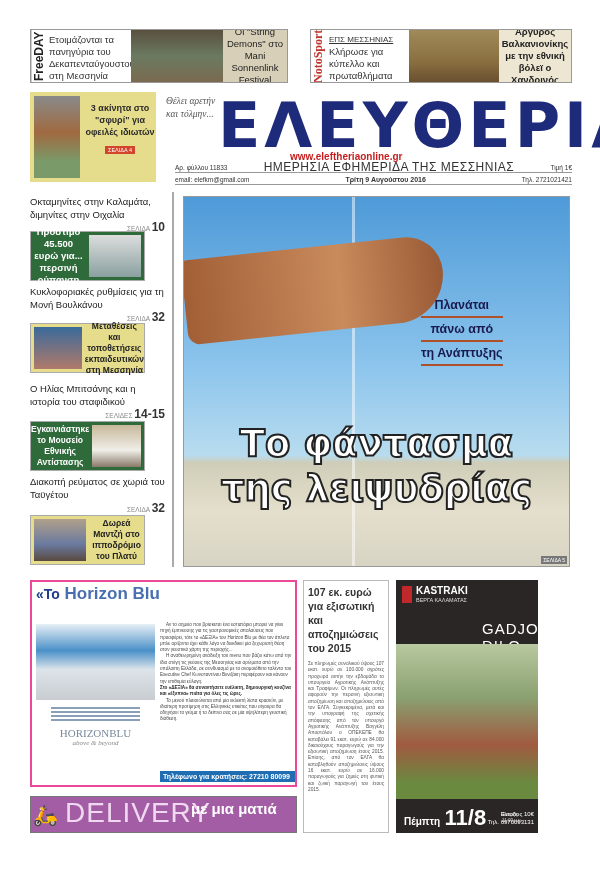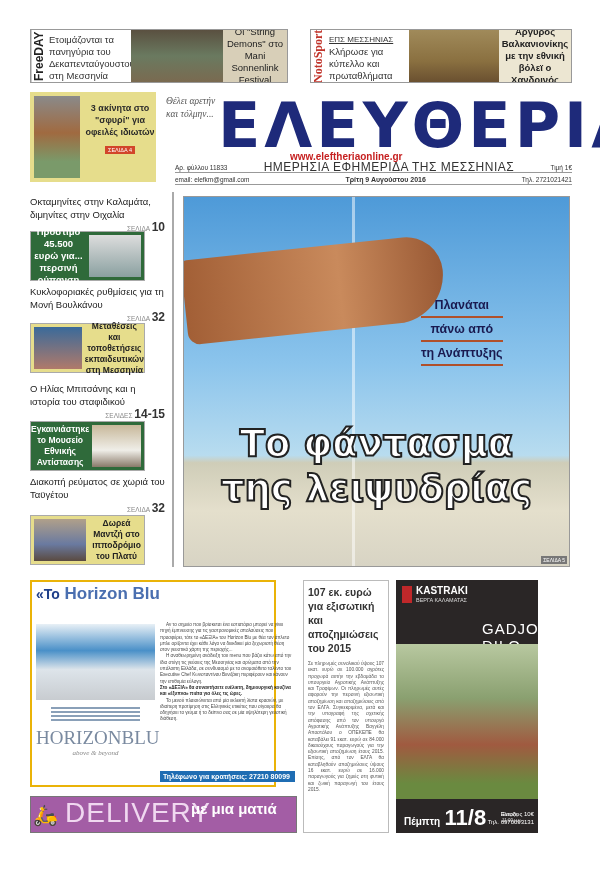--- a/index.html
+++ b/index.html
@@ -26,21 +26,21 @@
 .boxtext{flex:1;font-size:9.5px;font-weight:bold;text-align:center;line-height:12px;display:flex;align-items:center;justify-content:center}
 .imgph{width:52px;margin:3px}
 
 .hero{position:absolute;left:183px;top:196px;width:387px;height:371px;border:1px solid #999;overflow:hidden;background:linear-gradient(#4e9ad8 0%,#8bc4ec 45%,#b8dcef 70%,#cfcdb8 72%,#e4dfcc 85%,#d8d4c4 100%)}
 .hand{position:absolute;left:0;top:50px;width:260px;height:85px;background:linear-gradient(90deg,#a25f36,#c98a5c 60%,#9a5a35);border-radius:10px 60px 80px 20px;transform:rotate(-6deg)}
 .water{position:absolute;left:168px;top:0;width:3px;height:371px;background:rgba(255,255,255,0.5)}
 .subhead{position:absolute;left:237px;top:97px;font-weight:bold;font-size:12.5px;color:#1a1a50;text-align:center;line-height:22px}
 .subhead span{display:block;border-bottom:2px solid #b0502a}
 .bighead{position:absolute;left:0;width:100%;text-align:center;font-family:"DejaVu Sans",sans-serif;font-weight:bold;font-size:37px;color:#fff;-webkit-text-stroke:2px #222;line-height:40px}
 
-.hbox{position:absolute;left:30px;top:580px;width:246px;height:207px;border:2px solid #eab308;background:#fff}
+.hbox{position:absolute;left:30px;top:580px;width:267px;height:207px;border:2px solid #ec4899;background:#fff}
 .deliv{position:absolute;left:30px;top:796px;width:267px;height:37px;background:#a35da5;border:1px solid #777;color:#fff}
 .news{position:absolute;left:303px;top:580px;width:86px;height:253px;border:1px solid #bbb;padding:4px}
 .ad{position:absolute;left:396px;top:580px;width:142px;height:253px;background:#2a2626;overflow:hidden}
 </style>
 </head>
 <body>
 
 <div class="teaser" style="left:30px;width:258px">
   <div class="vtag" style="background:#fff;color:#222;border-right:1px solid #ccc">
       <span>FreeDAY</span>
@@ -122,21 +122,21 @@
   <div style="position:absolute;right:2px;bottom:2px;background:#777;color:#fff;font-size:5px;padding:1px 2px">ΣΕΛΙΔΑ 5</div>
 </div>
 
 <div class="hbox">
   <div style="padding:2px 4px 0;font-weight:bold;font-size:17px;color:#1f3f8a">
     <span style="font-size:14px">«Το</span> <span style="color:#4a6fb0">Horizon Blu</span>
   </div>
   <div style="position:absolute;left:4px;top:42px;width:119px;height:76px;background:linear-gradient(#e8f0f6,#4a90c8 35%,#dde4ea 60%,#c8ccd0)"></div>
   <div style="position:absolute;left:4px;top:125px;width:119px;text-align:center">
     <div style="height:14px;background:repeating-linear-gradient(#8aa0b8 0 2px,#fff 2px 4px);margin:0 15px 6px"></div>
-    <div style="font-family:'Liberation Serif',serif;font-size:19px;color:#7a8aa0">HORIZONBLU</div>
+    <div style="font-family:'Liberation Serif',serif;font-size:11px;color:#7a8aa0">HORIZONBLU</div>
     <div style="font-family:'Liberation Serif',serif;font-style:italic;font-size:7px;color:#888">above &amp; beyond</div>
   </div>
   <div style="position:absolute;left:128px;top:40px;width:133px;font-size:4.6px;line-height:6.3px;color:#444">
     <p style="text-indent:6px">Αν το σημείο που βρίσκεται ένα εστιατόριο μπορεί να γίνει πηγή έμπνευσης για τις γαστρονομικές απολαύσεις που προσφέρει, τότε το «ΔΕΞΙΑ» του Horizon Blu με θέα τον άπλετο μπλε ορίζοντα έχει κάθε λόγο να διεκδικεί μία ξεχωριστή θέση στον γευστικό χάρτη της περιοχής...</p>
     <p style="text-indent:6px">Η αναθεωρημένη ανάδειξη του menu που βάζει κάτω από την ίδια στέγη τις γεύσεις της Μεσσηνίας και αρώματα από την υπόλοιπη Ελλάδα, σε συνδυασμό με το ανομοιόθετο ταλέντο του Executive Chef Κωνσταντίνου Βενιζάκη περιφέρουν και κάνουν την επιθυμία εύλογη.</p>
     <p style="font-weight:bold;color:#222">Στο «ΔΕΞΙΑ» θα συναντήσετε ευέλικτη, δημιουργική κουζίνα και «έξυπνα» πιάτα για όλες τις ώρες.</p>
     <p style="text-indent:6px">Το μενού πλαισιώνεται από μία εκλεκτή λίστα κρασιών, με ιδιαίτερη προτίμηση στις Ελληνικές ετικέτες που σίγουρα θα οδηγήσει το γεύμα ή το δείπνο σας σε μία υψηλότερη γευστική διάθεση.</p>
   </div>
   <div style="position:absolute;left:128px;bottom:3px;width:135px;background:#1f6db3;color:#fff;font-weight:bold;font-size:7px;padding:2px 3px">Τηλέφωνο για κρατήσεις: 27210 80099</div>
 </div>

